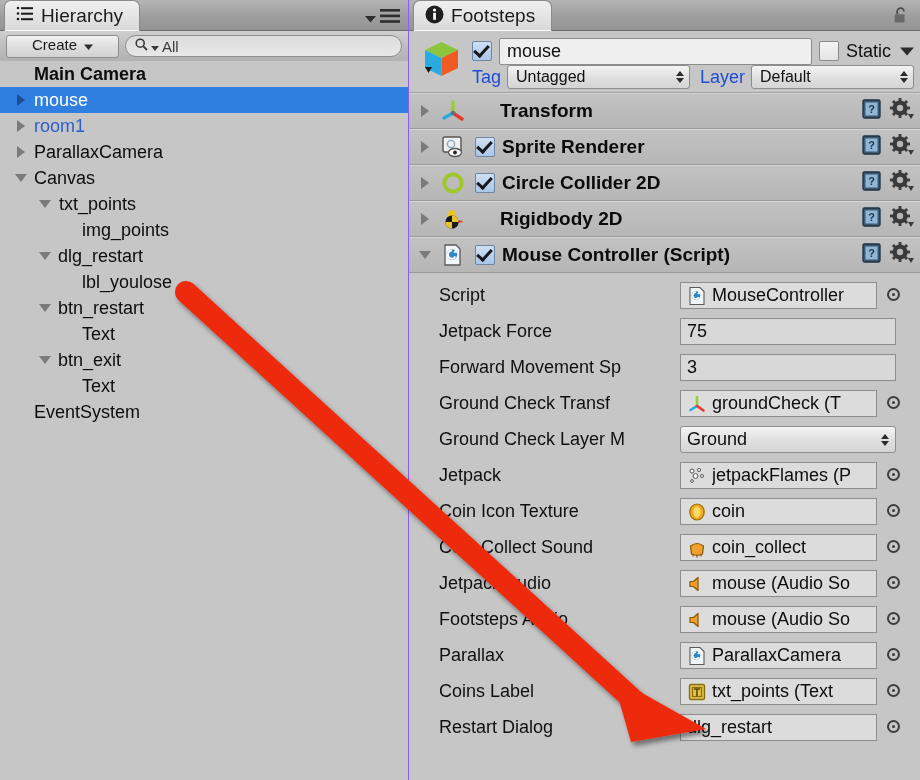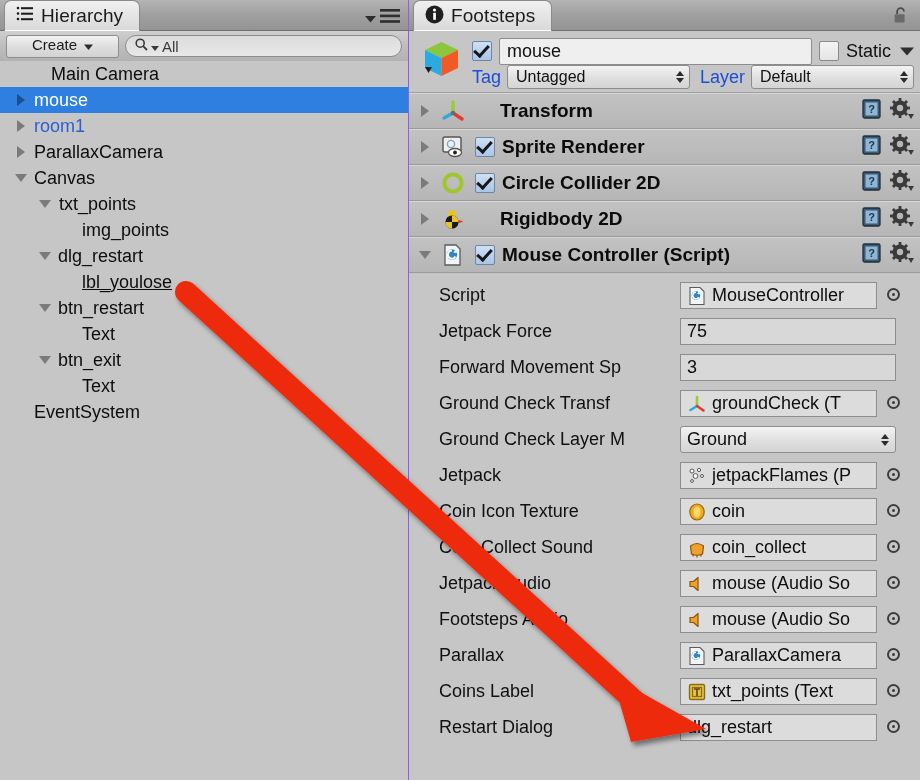--- a/index.html
+++ b/index.html
@@ -198,21 +198,21 @@
               <path d="M0 0 L8 0 L4 5 Z" fill="#3a3a3a"></path>
             </svg>
         </span>
         <span class="search-text">All</span>
       </div>
     </div>
 
     <div class="tree" id="tree">
         <div class="row" style="padding-left: 12px;">
           <span class="arrow-cell"></span>
-          <span style="margin-left: 22px;">Main Camera</span>
+          <span style="margin-left: 5px; font-weight: bold;">Main Camera</span>
         </div>
         <div class="row selected" style="padding-left: 12px;">
           <span class="arrow-cell">
             <span class="tri right"></span>
           </span>
           <span style="margin-left: 5px;">mouse</span>
         </div>
         <div class="row prefab" style="padding-left: 12px;">
           <span class="arrow-cell">
             <span class="tri right"></span>
@@ -242,21 +242,21 @@
           <span style="margin-left: 5px;">img_points</span>
         </div>
         <div class="row" style="padding-left: 36px;">
           <span class="arrow-cell">
             <span class="tri down"></span>
           </span>
           <span style="margin-left: 5px;">dlg_restart</span>
         </div>
         <div class="row" style="padding-left: 60px;">
           <span class="arrow-cell"></span>
-          <span style="margin-left: 5px; text-decoration: underline;">lbl_youlose</span>
+          <span style="margin-left: 5px;">lbl_youlose</span>
         </div>
         <div class="row" style="padding-left: 36px;">
           <span class="arrow-cell">
             <span class="tri down"></span>
           </span>
           <span style="margin-left: 5px;">btn_restart</span>
         </div>
         <div class="row" style="padding-left: 60px;">
           <span class="arrow-cell"></span>
           <span style="margin-left: 5px;">Text</span>

